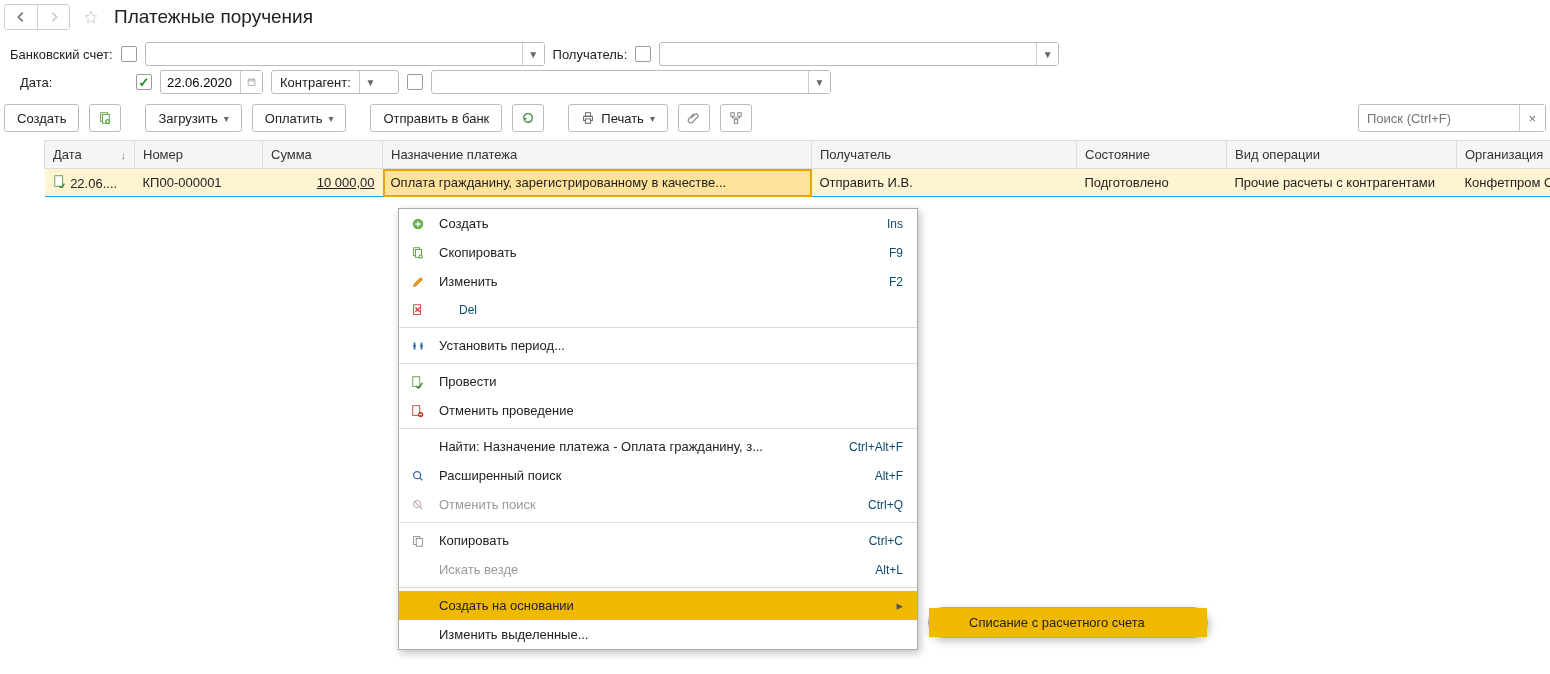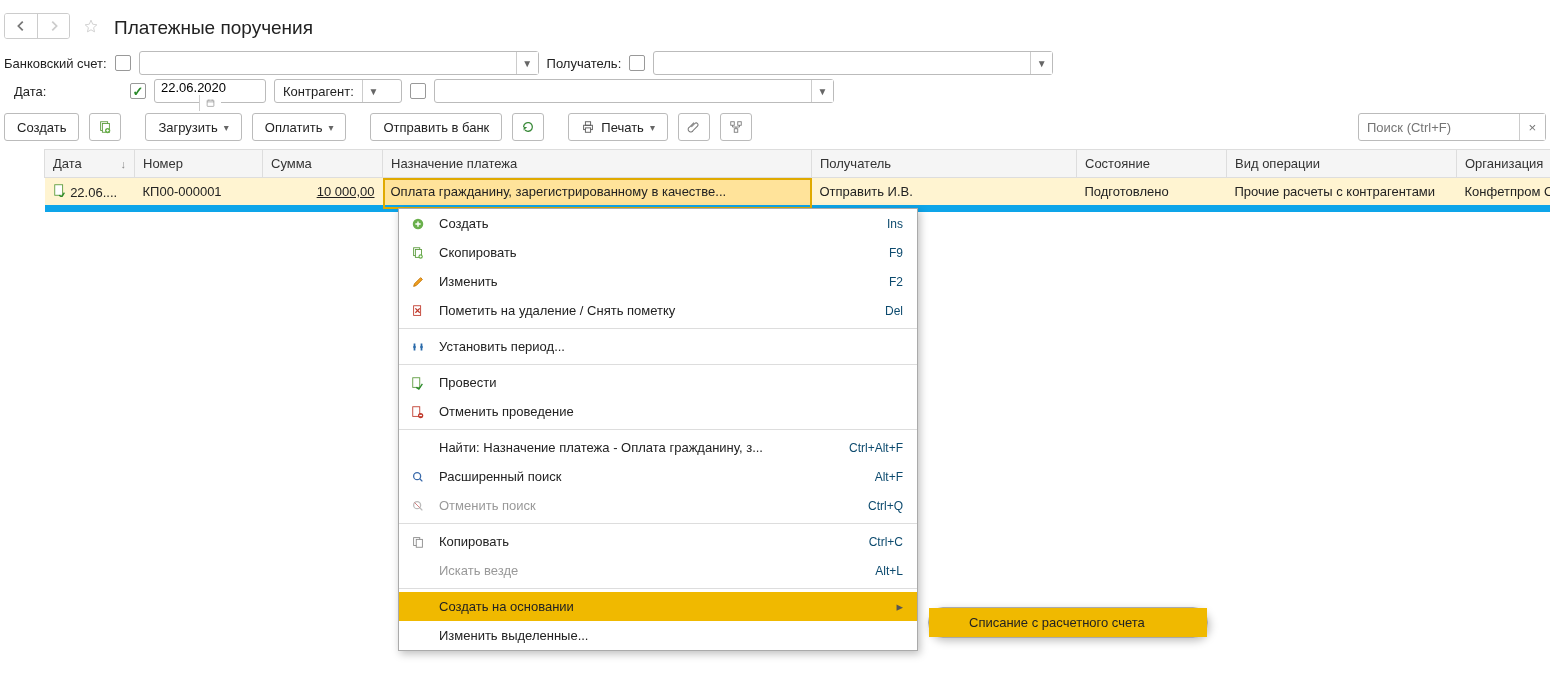--- a/index.html
+++ b/index.html
@@ -6,40 +6,40 @@
   body {
     margin: 0;
     font-family: Arial, "Helvetica Neue", Helvetica, sans-serif;
     font-size: 13px;
     color: #222;
     background: #fff;
     width: 1550px;
   }
   .header-bar {
     display: flex;
-    align-items: flex-end;
+    align-items: center;
     gap: 4px;
-    padding: 13px 4px 10px 4px;
+    padding: 4px 4px 10px 4px;
   }
   .nav-group { display: flex; border: 1px solid #ccc; border-radius: 3px; overflow: hidden; }
   .nav-btn {
     width: 32px; height: 24px;
     display: flex; align-items: center; justify-content: center;
     background: #fff; border: none;
     color: #777;
   }
   .nav-btn + .nav-btn { border-left: 1px solid #ccc; }
   .star-btn {
     width: 26px; height: 26px; display:flex; align-items:center; justify-content:center;
     color: #bbb; background:transparent; border:none; margin: 0 4px;
   }
   .page-title { font-size: 19px; font-weight: 400; margin-left: 2px; }
   .filter-row {
     display: flex; align-items: center; gap: 8px;
-    padding: 2px 4px;
+    padding: 2px 10px;
   }
   .filter-row label { font-size: 13px; }
   .checkbox {
     width: 16px; height: 16px; border: 1px solid #999; border-radius: 2px;
     display:inline-flex; align-items:center; justify-content:center;
     background:#fff;
   }
   .checkbox.checked::after {
     content: "✓"; color: #2a8a2a; font-size: 13px; font-weight: bold; line-height: 1;
   }
@@ -67,21 +67,21 @@
   .search-wrap { display:flex; align-items:center; border:1px solid #bbb; border-radius:3px; height:28px; }
   .search-input { border:none; outline:none; padding:0 8px; font-size:13px; color:#888; width:160px; }
   .clear-btn { width:26px; height:100%; border:none; border-left:1px solid #ccc; background:#fff; color:#777; }
   .table { width:100%; border-collapse: collapse; margin-left: 44px; }
   .table th {
     background:#f5f5f5; border:1px solid #ddd; text-align:left;
     font-weight: normal; font-size:13px; padding: 6px 8px; color:#333;
     white-space: nowrap;
   }
   .table td {
-    padding: 5px 8px; font-size:13px; border-bottom:7px solid #0ea5e9;
+    padding: 5px 8px; font-size:13px; border-bottom:1px solid #0ea5e9;
     white-space: nowrap; overflow:hidden; text-overflow:ellipsis;
   }
   tr.row-selected td { background: #fff4d1; }
   td.cell-selected { outline: 2px solid #e0aa00; outline-offset:-2px; background:#ffe39a !important; }
   .th-sort { display:flex; align-items:center; justify-content:space-between; }
   .sort-arrow { color:#888; font-size:11px; }
   .status-icon { width:14px; display:inline-block; }
   .amount { text-align: right; text-decoration: underline; }
   .context-menu, .submenu {
     position: absolute;
@@ -143,21 +143,21 @@
     <input class="combo-input" style="">
     <button class="combo-btn">
         <span class="dd-caret">▼</span>
       </button>
   </span>
 </div>
 
 <div class="filter-row">
   <label style="width:108px;margin-left:10px;">Дата:</label>
   <span class="checkbox checked"></span>
-  <span class="combo" style="width:112px;flex-direction:column;">
+  <span class="combo" style="width:103px;">
     <input class="combo-input" value="22.06.2020" style="">
     <button class="combo-btn">
       <svg class="svg-ico" viewBox="0 0 16 16">
           <rect x="2" y="3" width="12" height="11" rx="1" fill="none" stroke="#777"></rect>
           <line x1="2" y1="6" x2="14" y2="6" stroke="#777"></line>
           <line x1="5" y1="2" x2="5" y2="4" stroke="#777"></line>
           <line x1="11" y1="2" x2="11" y2="4" stroke="#777"></line>
         </svg>
     </button>
   </span>
@@ -309,21 +309,20 @@
       <span class="menu-label">Изменить</span>
       <span class="menu-shortcut">F2</span>
     </div>
     <div class="menu-item">
       <span class="menu-icon">
         <svg class="svg-ico" viewBox="0 0 16 16">
           <rect x="3" y="2" width="8" height="11" fill="#fff" stroke="#c0392b"></rect>
           <path d="M5 5l5 5M10 5l-5 5" stroke="#c0392b" stroke-width="1.5"></path>
         </svg>
       </span>
-      <span class="menu-label">Пометить на удаление / Снять пометку</span>
       <span class="menu-shortcut">Del</span>
     </div>
     <div class="menu-sep"></div>
     <div class="menu-item">
       <span class="menu-icon">
         <svg class="svg-ico" viewBox="0 0 16 16">
           <path d="M4 4v8M12 4v8" stroke="#2a6aaa" stroke-width="2"></path>
           <circle cx="4" cy="8" r="1.5" fill="#2a6aaa"></circle>
           <circle cx="12" cy="8" r="1.5" fill="#2a6aaa"></circle>
         </svg>

